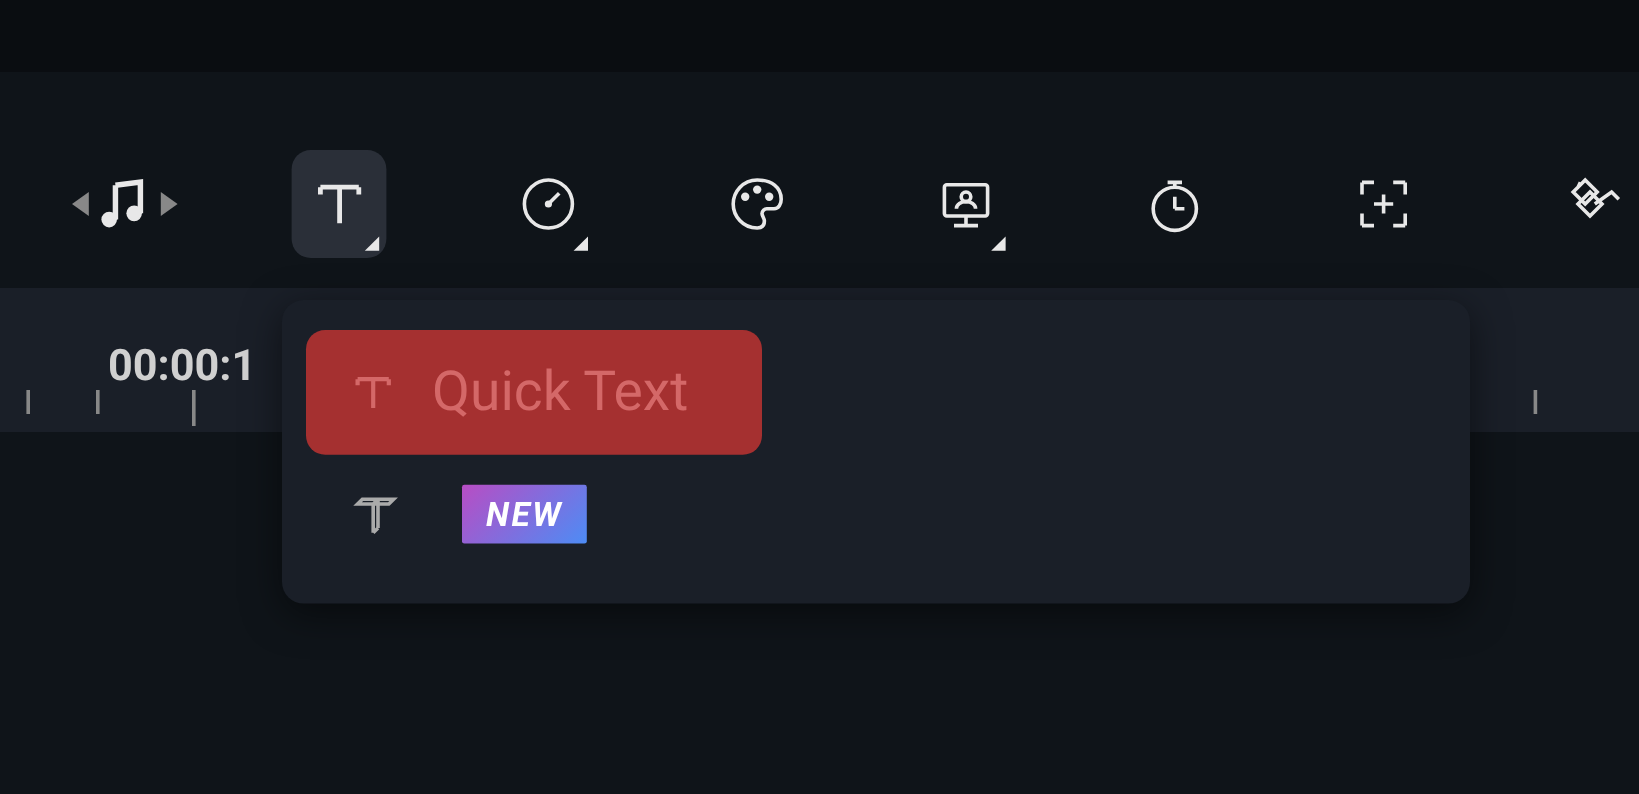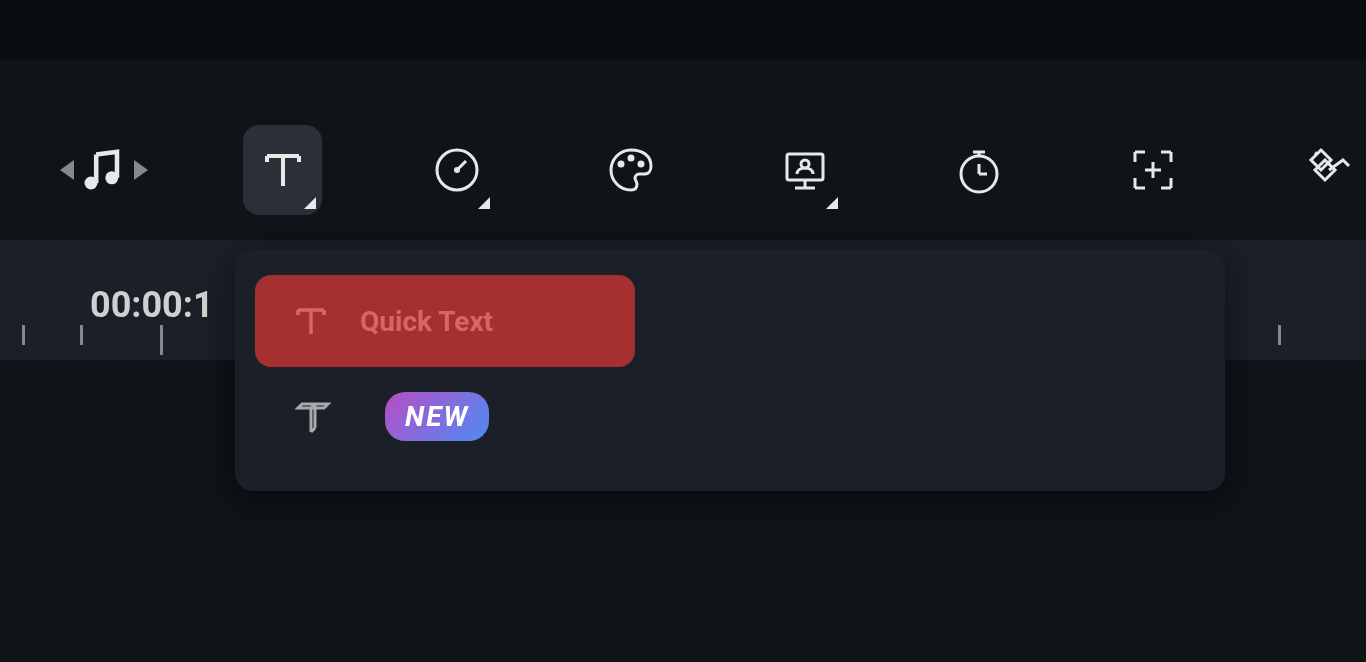--- a/index.html
+++ b/index.html
@@ -129,35 +129,35 @@
     }
     .menu-item-icon svg {
       width: 42px;
       height: 42px;
     }
     .menu-item.highlighted .menu-item-icon svg {
       stroke: #d46868;
       fill: none;
     }
     .menu-item-label {
-      font-size: 28px;
+      font-size: 46px;
       color: #e8e8e8;
-      font-weight: 700;
+      font-weight: 400;
     }
     .menu-item.highlighted .menu-item-label {
       color: #d46868;
     }
     .new-badge {
       background: linear-gradient(135deg, #b84dc4 0%, #4d8cf5 100%);
       color: #fff;
       font-size: 28px;
       font-weight: 700;
       font-style: italic;
       padding: 8px 20px;
-      border-radius: 20px;
+      border-radius: 2px;
       letter-spacing: 2px;
       margin-left: 25px;
     }
     .lower-area {
       background: #0f1419;
       flex: 1;
     }
     .tick-right {
       position: absolute;
       right: 85px;

